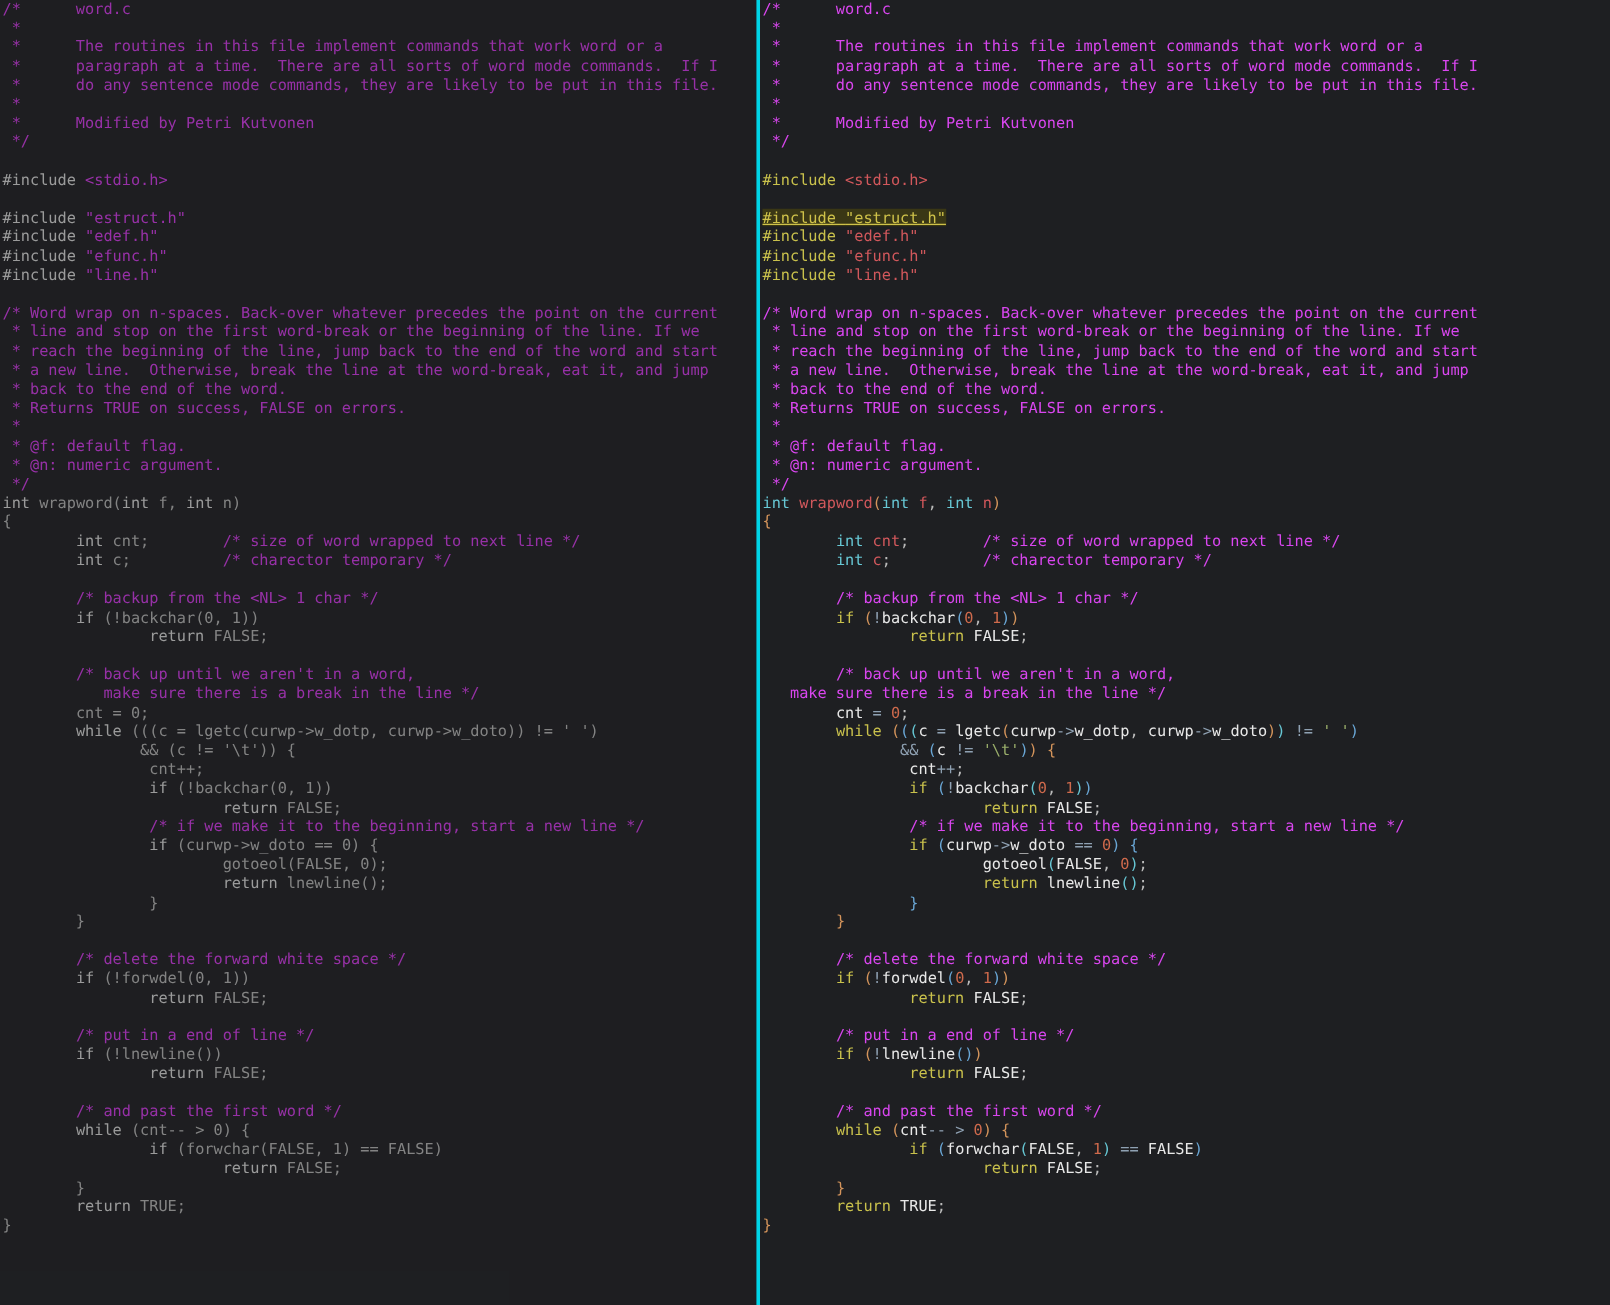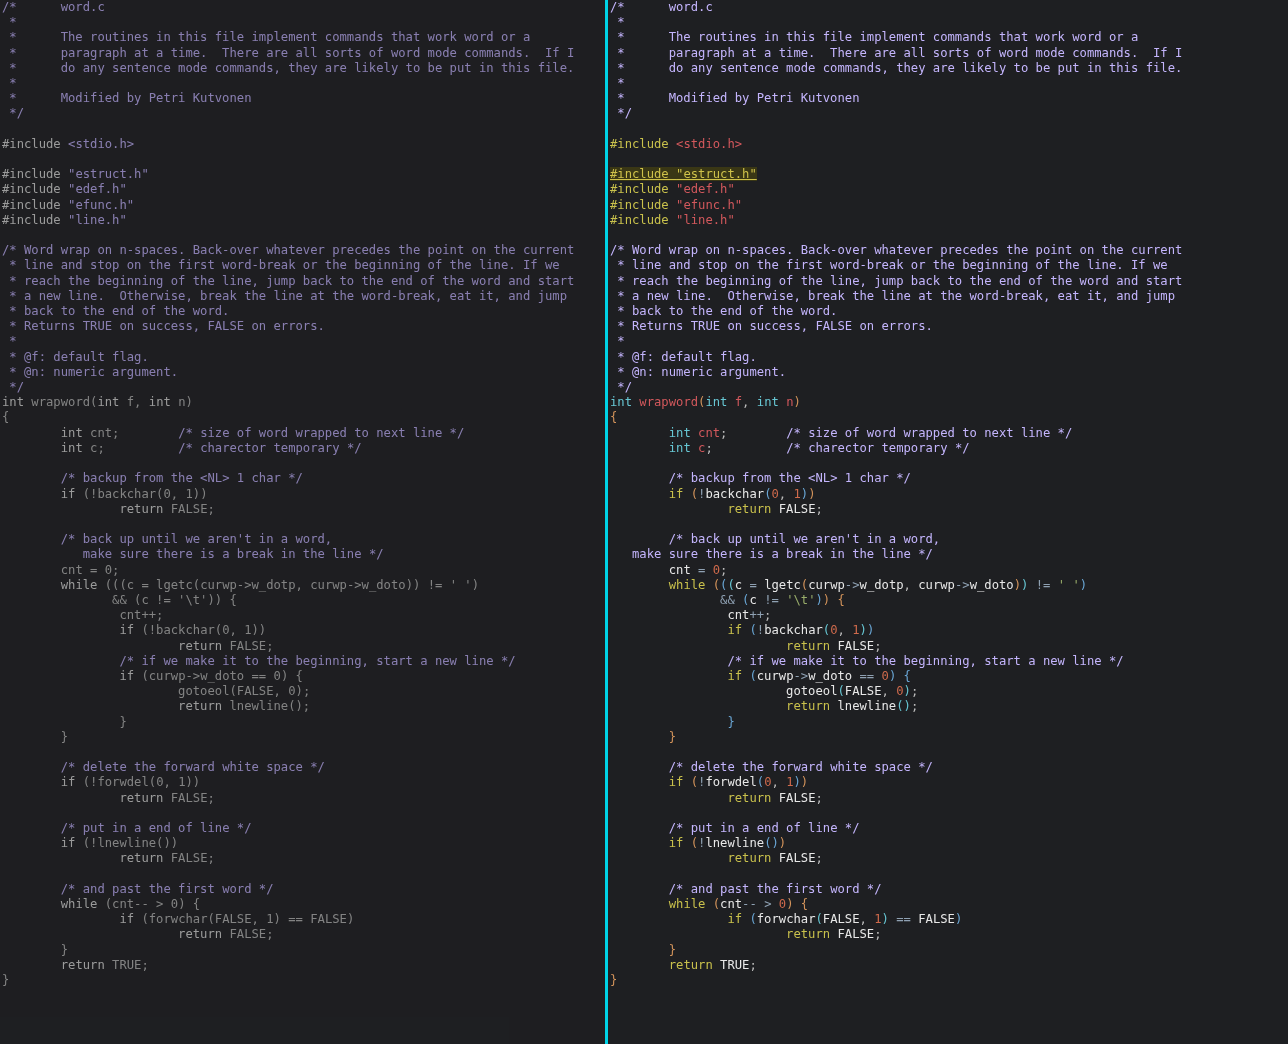--- a/index.html
+++ b/index.html
@@ -4,21 +4,21 @@
 <style>
   html,body{margin:0;padding:0;background:#1e1f22;font-family:Menlo,Consolas,'DejaVu Sans Mono',monospace;font-size:12.2px;line-height:15.2px;color:#bcbcbc}
   .split{display:flex;width:1288px;height:1044px}
   .pane{position:relative;overflow:hidden}
   .pane-left{width:605px;background:#2b2c30}
   .pane-right{flex:1;background:#1e1f22}
   .divider{width:3px;background:#00d4e7}
   .overlay{position:absolute;inset:0;background:rgba(0,0,0,0.30);pointer-events:none}
   pre{margin:0;padding:0 2px 0 2px;white-space:pre}
   
-  .dim{color:#c4b5fd}
+  .dim{color:#d946ef}
   .white{color:#e8e8e8}
   .soft{color:#bcbcbc}
   .kw{color:#dedede}
   .ylw{color:#c9c14c}
   .redf{color:#d2585c}
   .cyan{color:#67c7d4}
   .blue{color:#6aa7d6}
   .orng{color:#d4945b}
   .num{color:#cf6a4c}
   .str{color:#99ad6a}

